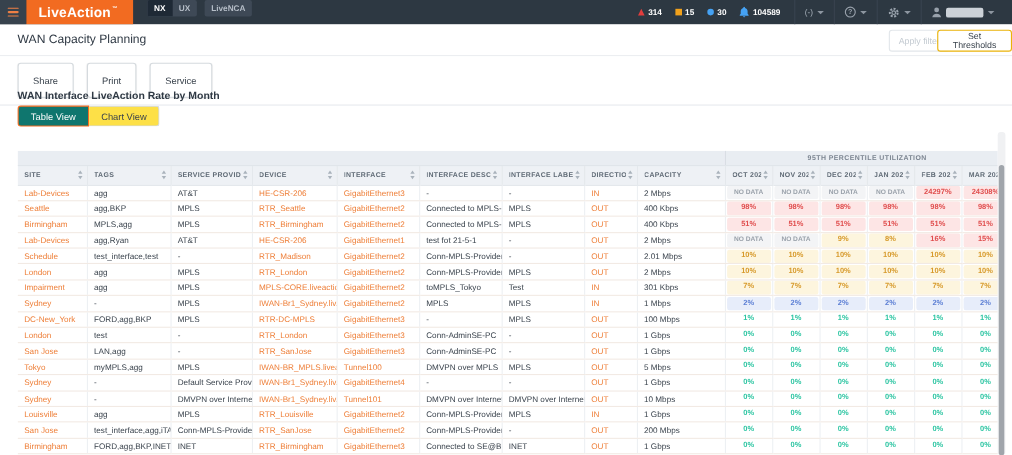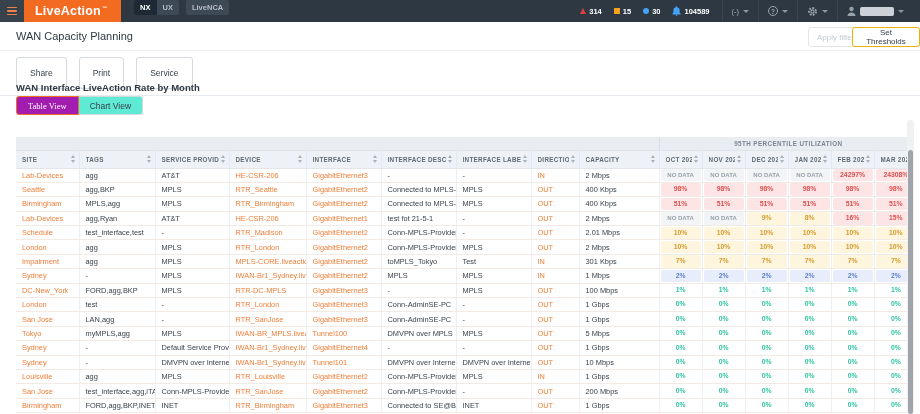--- a/index.html
+++ b/index.html
@@ -36,22 +36,22 @@
   .apply-btn { left:808px; padding:0 8px; border:1px solid #e2e6ea; color:#c3cad1; }
   .set-btn { left:852px; padding:0 9px; border:1px solid #eab308; color:#39424c; }
   .header-divider { position:absolute; top:50px; left:0; right:0; border-top:1px solid #eceef1; }
   
   .actions-row { position:absolute; top:57px; left:16px; display:flex; gap:12px; }
   .action-btn { height:32px; padding:0 13px; font-size:8.5px; color:#39424c; background:#fff; border:1px solid #d5dade; border-radius:3px; box-shadow:0 1px 1px rgba(0,0,0,.05); font-family:inherit; cursor:pointer; }
   
   .section-title { position:absolute; top:82px; left:16px; font-size:9.5px; font-weight:bold; color:#2f3944; }
   .section-divider { position:absolute; top:95px; left:0; right:0; border-top:1px solid #e7eaee; }
   .view-tabs { position:absolute; top:96px; left:16px; display:flex; }
-  .vtab { height:19px; padding:0 11px; font-size:8.5px; font-family:inherit; background:#5eead4; border:1px solid #d5dade; color:#39424c; cursor:pointer; }
-  .vtab.active { background:#a21caf; border-color:#f26b21; color:#fff; border-radius:3px 0 0 3px;font-family:Liberation Serif, serif; }
+  .vtab { height:19px; padding:0 11px; font-size:8.5px; font-family:inherit; background:#fde047; border:1px solid #d5dade; color:#39424c; cursor:pointer; }
+  .vtab.active { background:#0f766e; border-color:#f26b21; color:#fff; border-radius:3px 0 0 3px; }
   .vtab.inactive { border-left:none; border-radius:0 3px 3px 0; }
   
   .table-wrap { position:absolute; top:137px; left:16px; width:891px; height:294px; overflow:hidden; }
   table { border-collapse:collapse; table-layout:fixed; width:901px; }
   .group-row th { height:13px; background:#e9edf2; border-bottom:1px solid #e0e5ea; }
   .group-title { font-size:6.3px; font-weight:bold; color:#7b8490; letter-spacing:.4px; text-align:center; border-left:1px solid #d9dee4; }
   .cols-row th { height:18px; background:#eef1f5; border-bottom:1px solid #e2e6ea; border-left:1px solid #e4e8ec; }
   .cols-row th:first-child { border-left:none; }
   .th-inner { display:flex; align-items:center; justify-content:space-between; padding:0 4px 0 6px; }
   .th-label { font-size:6.3px; font-weight:bold; color:#5f6a75; letter-spacing:.3px; white-space:nowrap; overflow:hidden; text-align:left; }

